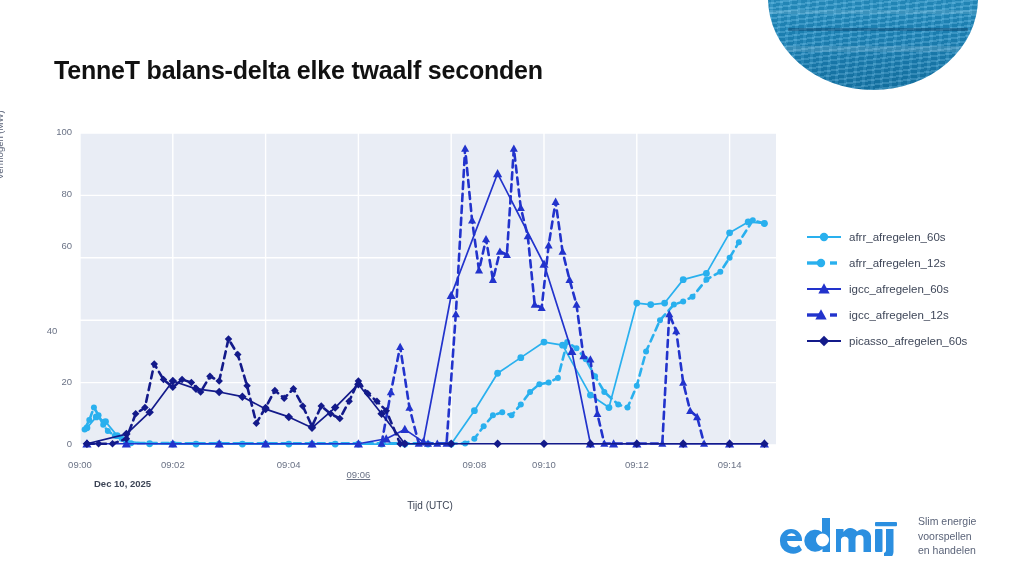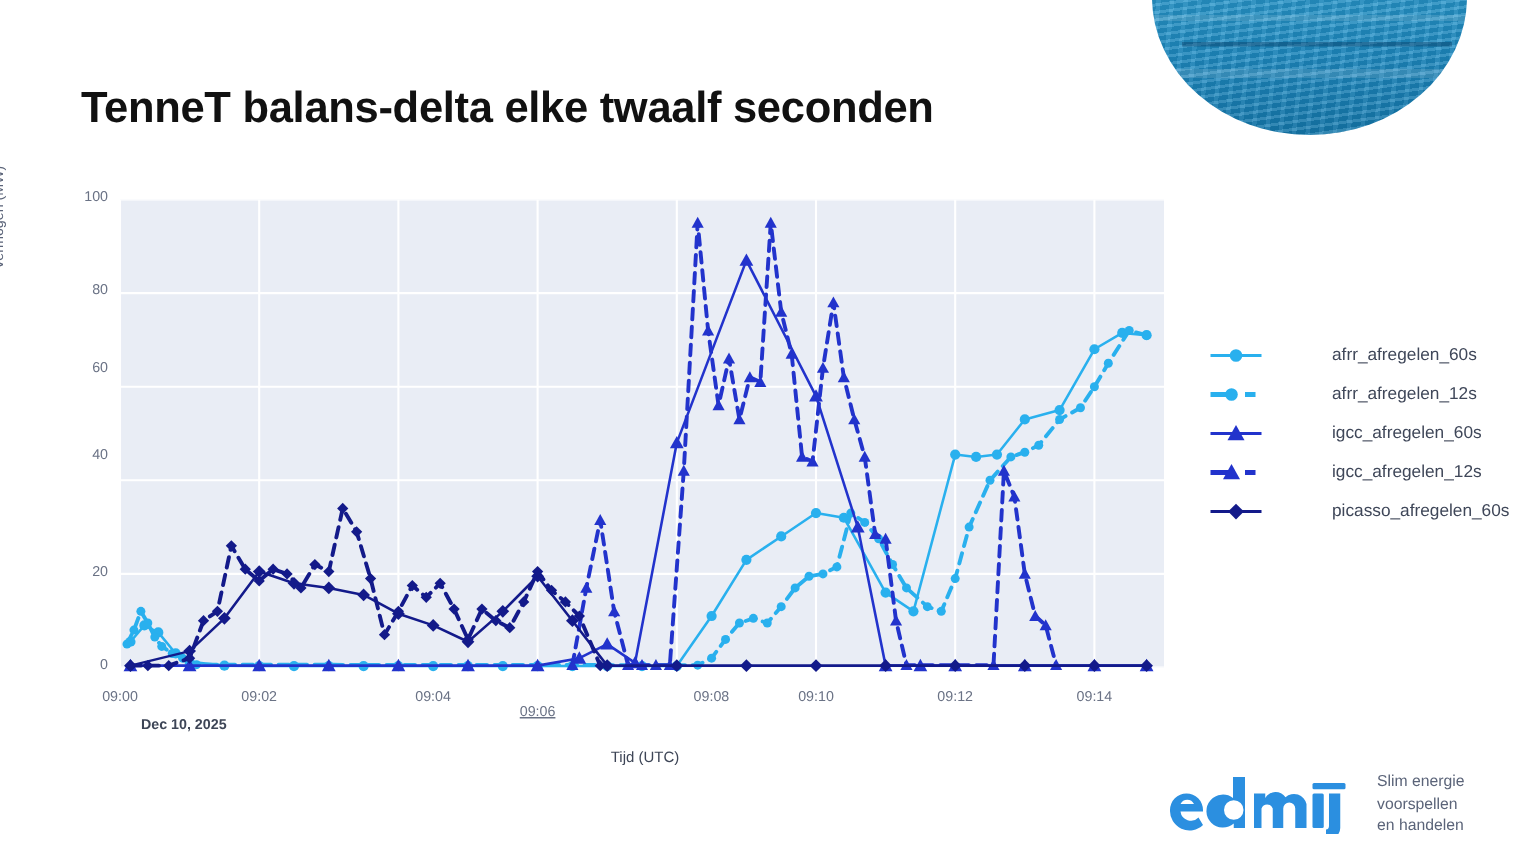--- a/index.html
+++ b/index.html
@@ -22,21 +22,21 @@
       repeating-linear-gradient(172deg, rgba(255,255,255,.13) 0px, rgba(255,255,255,.13) 2px, rgba(0,0,0,.06) 2px, rgba(0,0,0,.06) 5px),
       repeating-linear-gradient(96deg, rgba(255,255,255,.08) 0px, rgba(255,255,255,.08) 3px, rgba(0,0,0,.05) 3px, rgba(0,0,0,.05) 9px),
       linear-gradient(178deg,#1d7fb5 0%, #2796cb 38%, #1e8cc4 62%, #1479ae 100%);
   }
   .hero-band{position:absolute;left:0;right:0;background:rgba(255,255,255,.12);}
   .hero-dark{position:absolute;background:rgba(4,52,92,.38);}
 
   
   .title{
     position:absolute;left:54px;top:56px;width:700px;
-    font-size:29px;font-weight:bold;color:#111111;letter-spacing:-.2px;
+    font-size:25px;font-weight:bold;color:#111111;letter-spacing:-.2px;
     white-space:nowrap;
   }
 
   
   .chart-wrap{position:absolute;left:0;top:0;width:1024px;height:576px;}
   .plot{
     position:absolute;left:80px;top:133px;width:696px;height:312px;
     background:#e9edf5;
   }
   .plot-svg{position:absolute;left:0;top:0;width:696px;height:312px;}
@@ -59,21 +59,21 @@
     position:absolute;width:70px;text-align:center;
     font-size:9.5px;color:#6a7285;
   }
   .xdate{
     position:absolute;left:68px;top:478px;
     font-size:9.5px;color:#3d4556;font-weight:600;padding-left:26px;
   }
 
   
   .legend{position:absolute;left:806px;top:224px;width:218px;}
-  .legend-row{display:flex;align-items:center;height:26px;gap:39px;}
+  .legend-row{display:flex;align-items:center;height:26px;}
   .legend-key{width:36px;height:16px;flex:0 0 36px;margin-right:7px;}
   .legend-text{font-size:11.5px;color:#3f4759;white-space:nowrap;}
 
   
   .logo{position:absolute;left:778px;top:510px;width:246px;height:62px;}
   .logo-mark{position:absolute;left:0;top:2px;width:124px;height:44px;}
   .logo-tag{
     position:absolute;left:140px;top:4px;width:110px;
     font-size:10.5px;line-height:14.5px;color:#5b6479;
   }
@@ -321,21 +321,21 @@
         </g>
       </svg>
 
     <div class="ylab">Vermogen (MW)</div>
     <div class="xlab">Tijd (UTC)</div>
     <div class="xdate">Dec 10, 2025</div>
 
     <div id="yticks">
         <div class="ytick" style="left: 32px; top: 438px;">0</div>
         <div class="ytick" style="left: 32px; top: 375.6px;">20</div>
-        <div class="ytick" style="left: 32px; top: 298px;">40</div>
+        <div class="ytick" style="left: 32px; top: 325px; text-align: center;">40</div>
         <div class="ytick" style="left: 32px; top: 240px;">60</div>
         <div class="ytick" style="left: 32px; top: 188.4px;">80</div>
         <div class="ytick" style="left: 32px; top: 126px;">100</div>
       </div>
     <div id="xticks">
         <div class="xtick" style="left: 45px; top: 459px;">09:00</div>
         <div class="xtick" style="left: 137.8px; top: 459px;">09:02</div>
         <div class="xtick" style="left: 230.6px; top: 459px; text-align: right;">09:04</div>
         <div class="xtick" style="left: 323.4px; top: 469px; text-decoration: underline;">09:06</div>
         <div class="xtick" style="left: 416.2px; top: 459px; text-align: right;">09:08</div>

